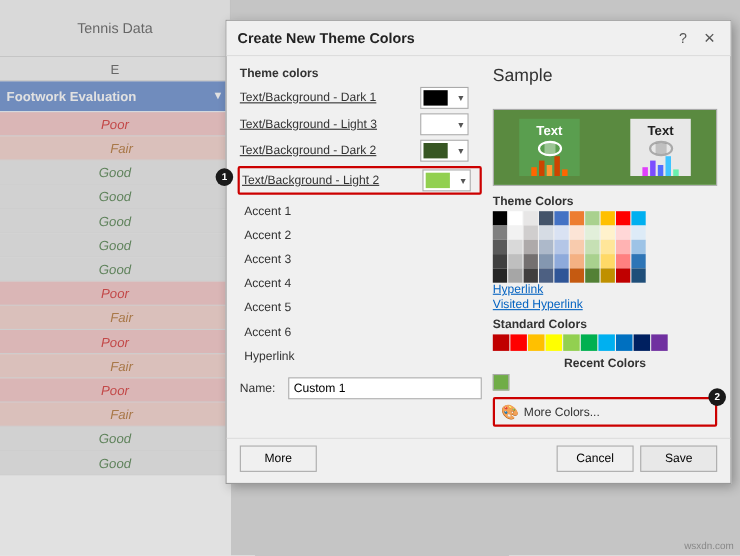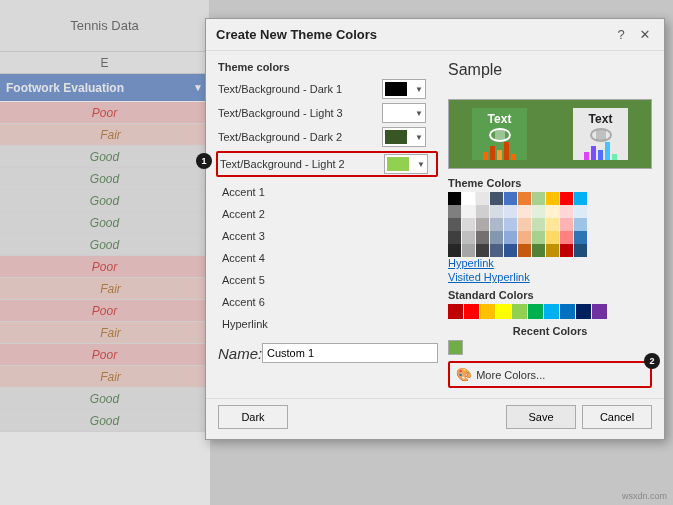--- a/index.html
+++ b/index.html
@@ -145,20 +145,21 @@
       display: flex;
       align-items: center;
       margin-bottom: 4px;
       gap: 4px;
     }
     .theme-row-label {
       font-size: 11px;
       color: #333;
       width: 160px;
       white-space: nowrap;
+      text-decoration: underline;
     }
     .color-dropdown {
       width: 44px;
       height: 20px;
       border: 1px solid #aaa;
       background: #fff;
       display: flex;
       align-items: center;
       justify-content: space-between;
       padding: 0 2px;
@@ -196,24 +197,23 @@
       cursor: pointer;
     }
 
     .name-row {
       display: flex;
       align-items: center;
       margin-top: 8px;
       gap: 6px;
     }
     .name-label {
-      font-size: 15px;
+      font-size: 11px;
       color: #333;
       width: 38px;
-      font-style: italic;
     }
     .name-input {
       flex: 1;
       height: 20px;
       border: 1px solid #aaa;
       padding: 0 4px;
       font-size: 11px;
       background: #fff;
     }
 
@@ -628,21 +628,21 @@
 
       <div class="more-colors-row" style="position:relative;">
         <span class="more-colors-icon">🎨</span>
         <span class="more-colors-text">More Colors...</span>
         <div class="badge" style="right:-10px; top:-10px; position:absolute; background:#1a1a1a; color:white; width:16px; height:16px; border-radius:50%; font-size:9px; display:flex; align-items:center; justify-content:center;">2</div>
       </div>
     </div>
   </div>
 
   <div class="dialog-footer">
-    <button class="footer-btn">Dark</button>
+    <button class="footer-btn">More</button>
     <div style="display:flex; gap:6px;">
+      <button class="footer-btn">Cancel</button>
       <button class="footer-btn primary">Save</button>
-      <button class="footer-btn">Cancel</button>
     </div>
   </div>
 </div>
 
 <div style="position:absolute; bottom:4px; right:6px; font-size:9px; color:#888; z-index:999;">wsxdn.com</div>
 
 </body></html>

